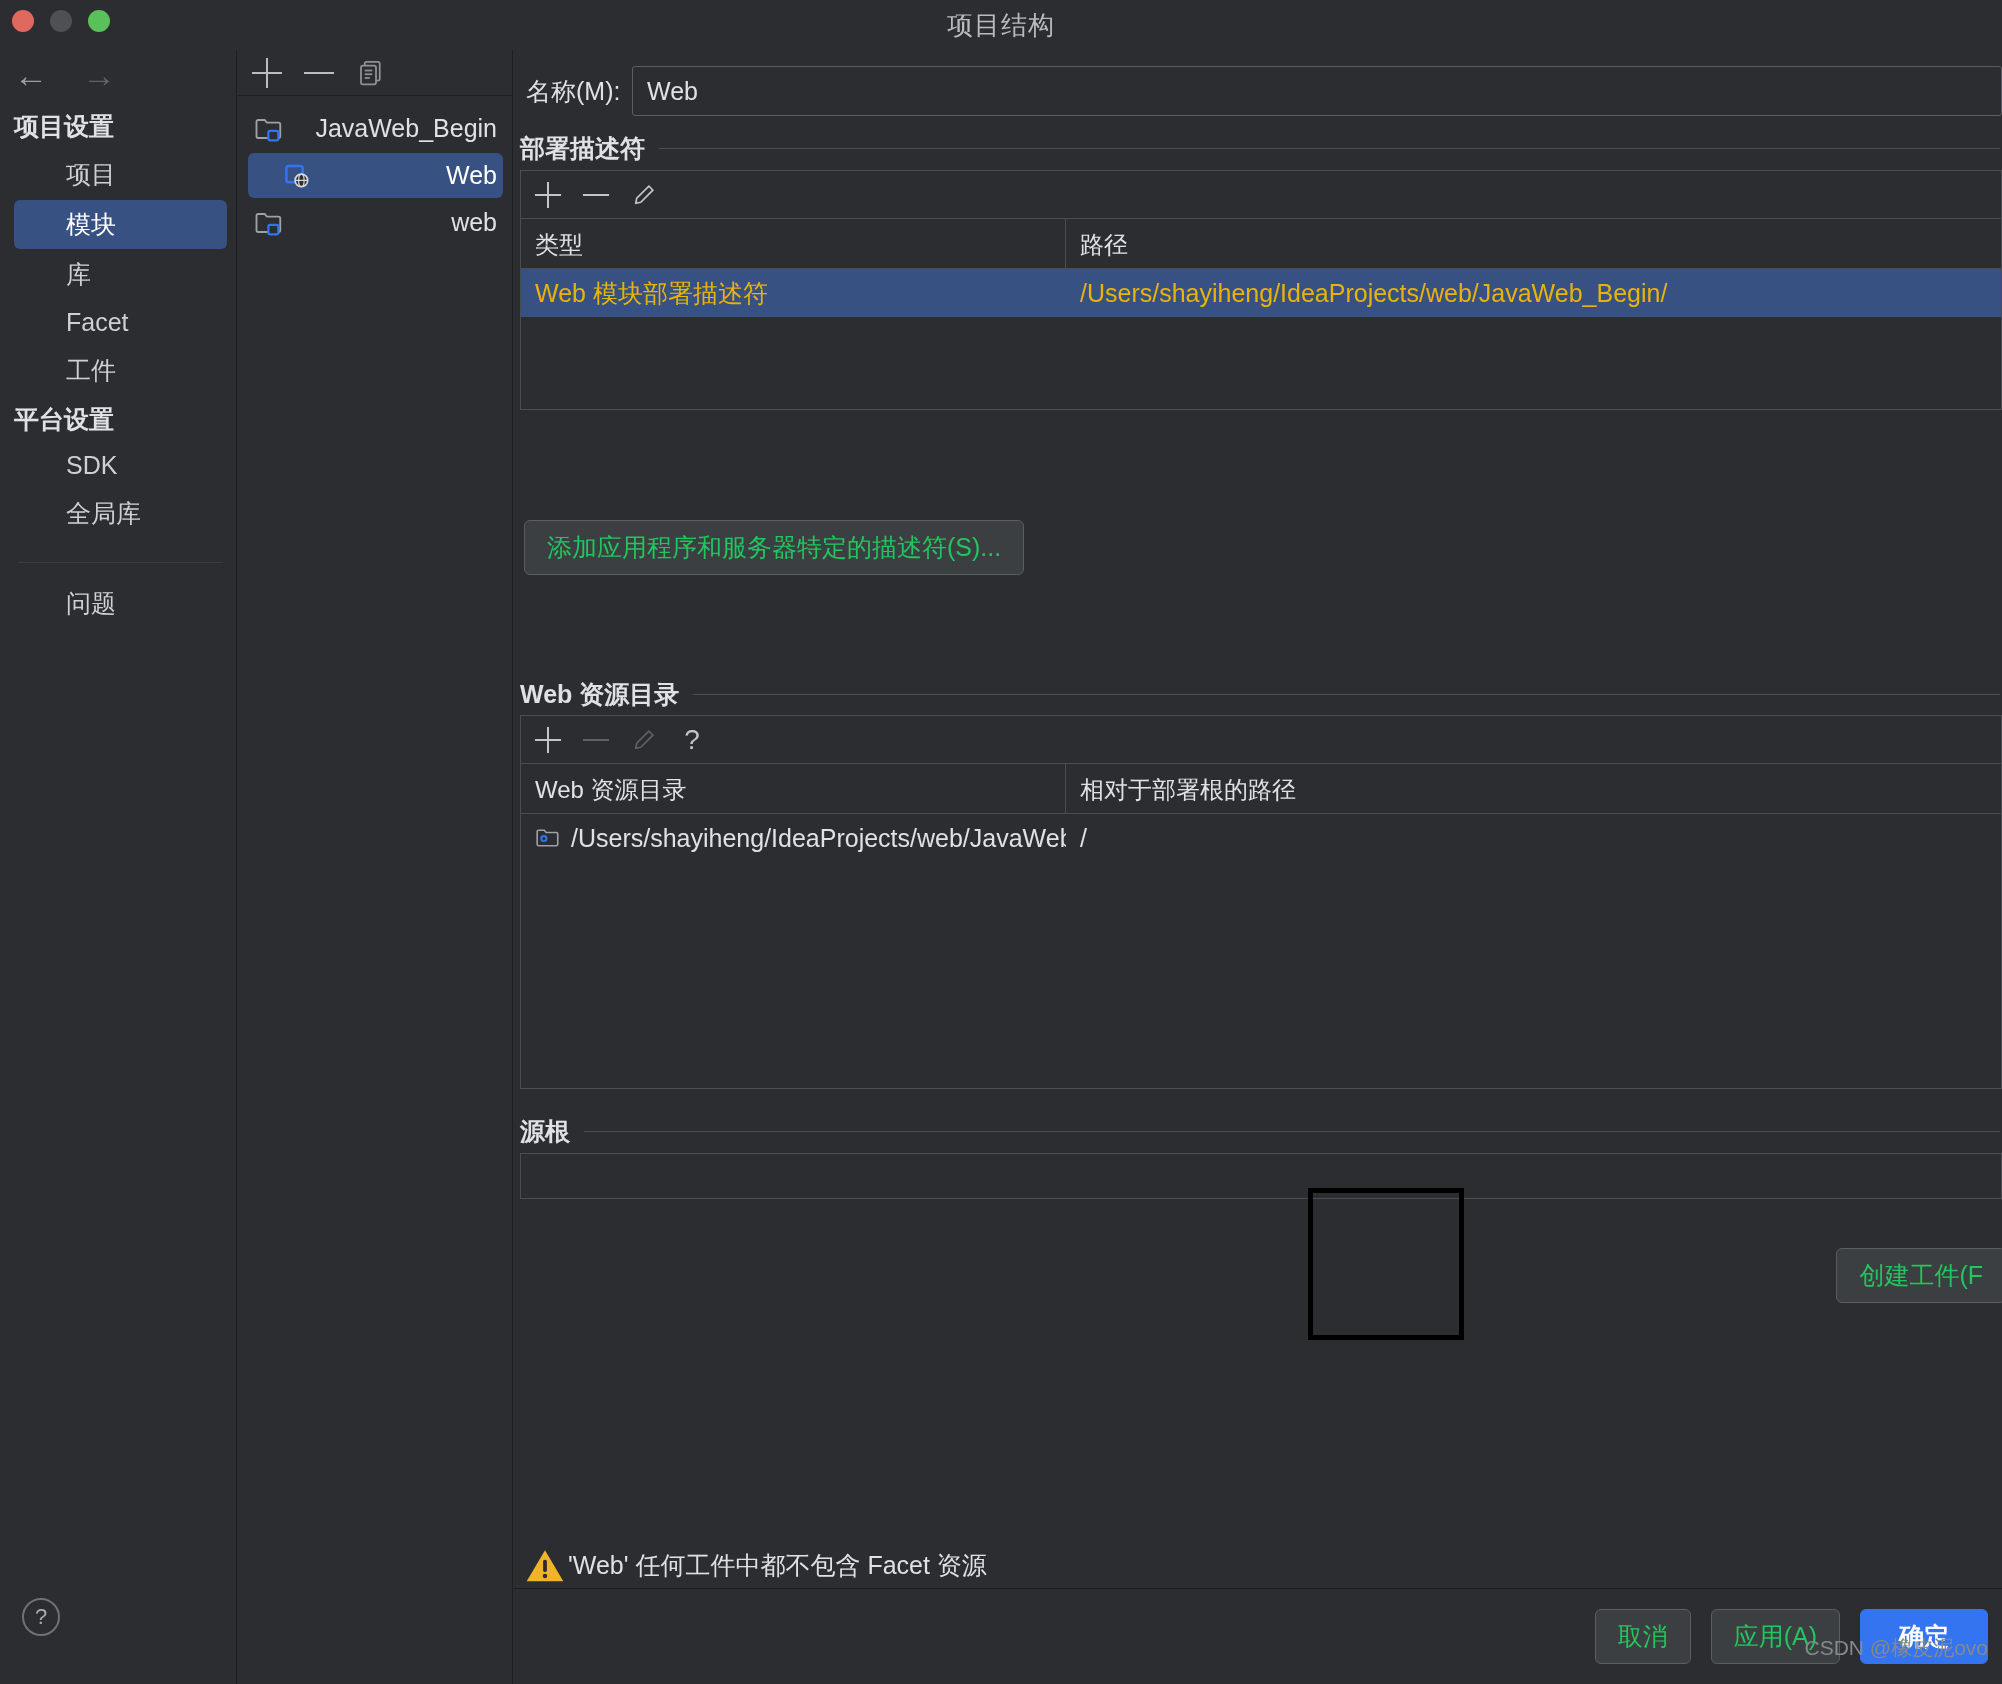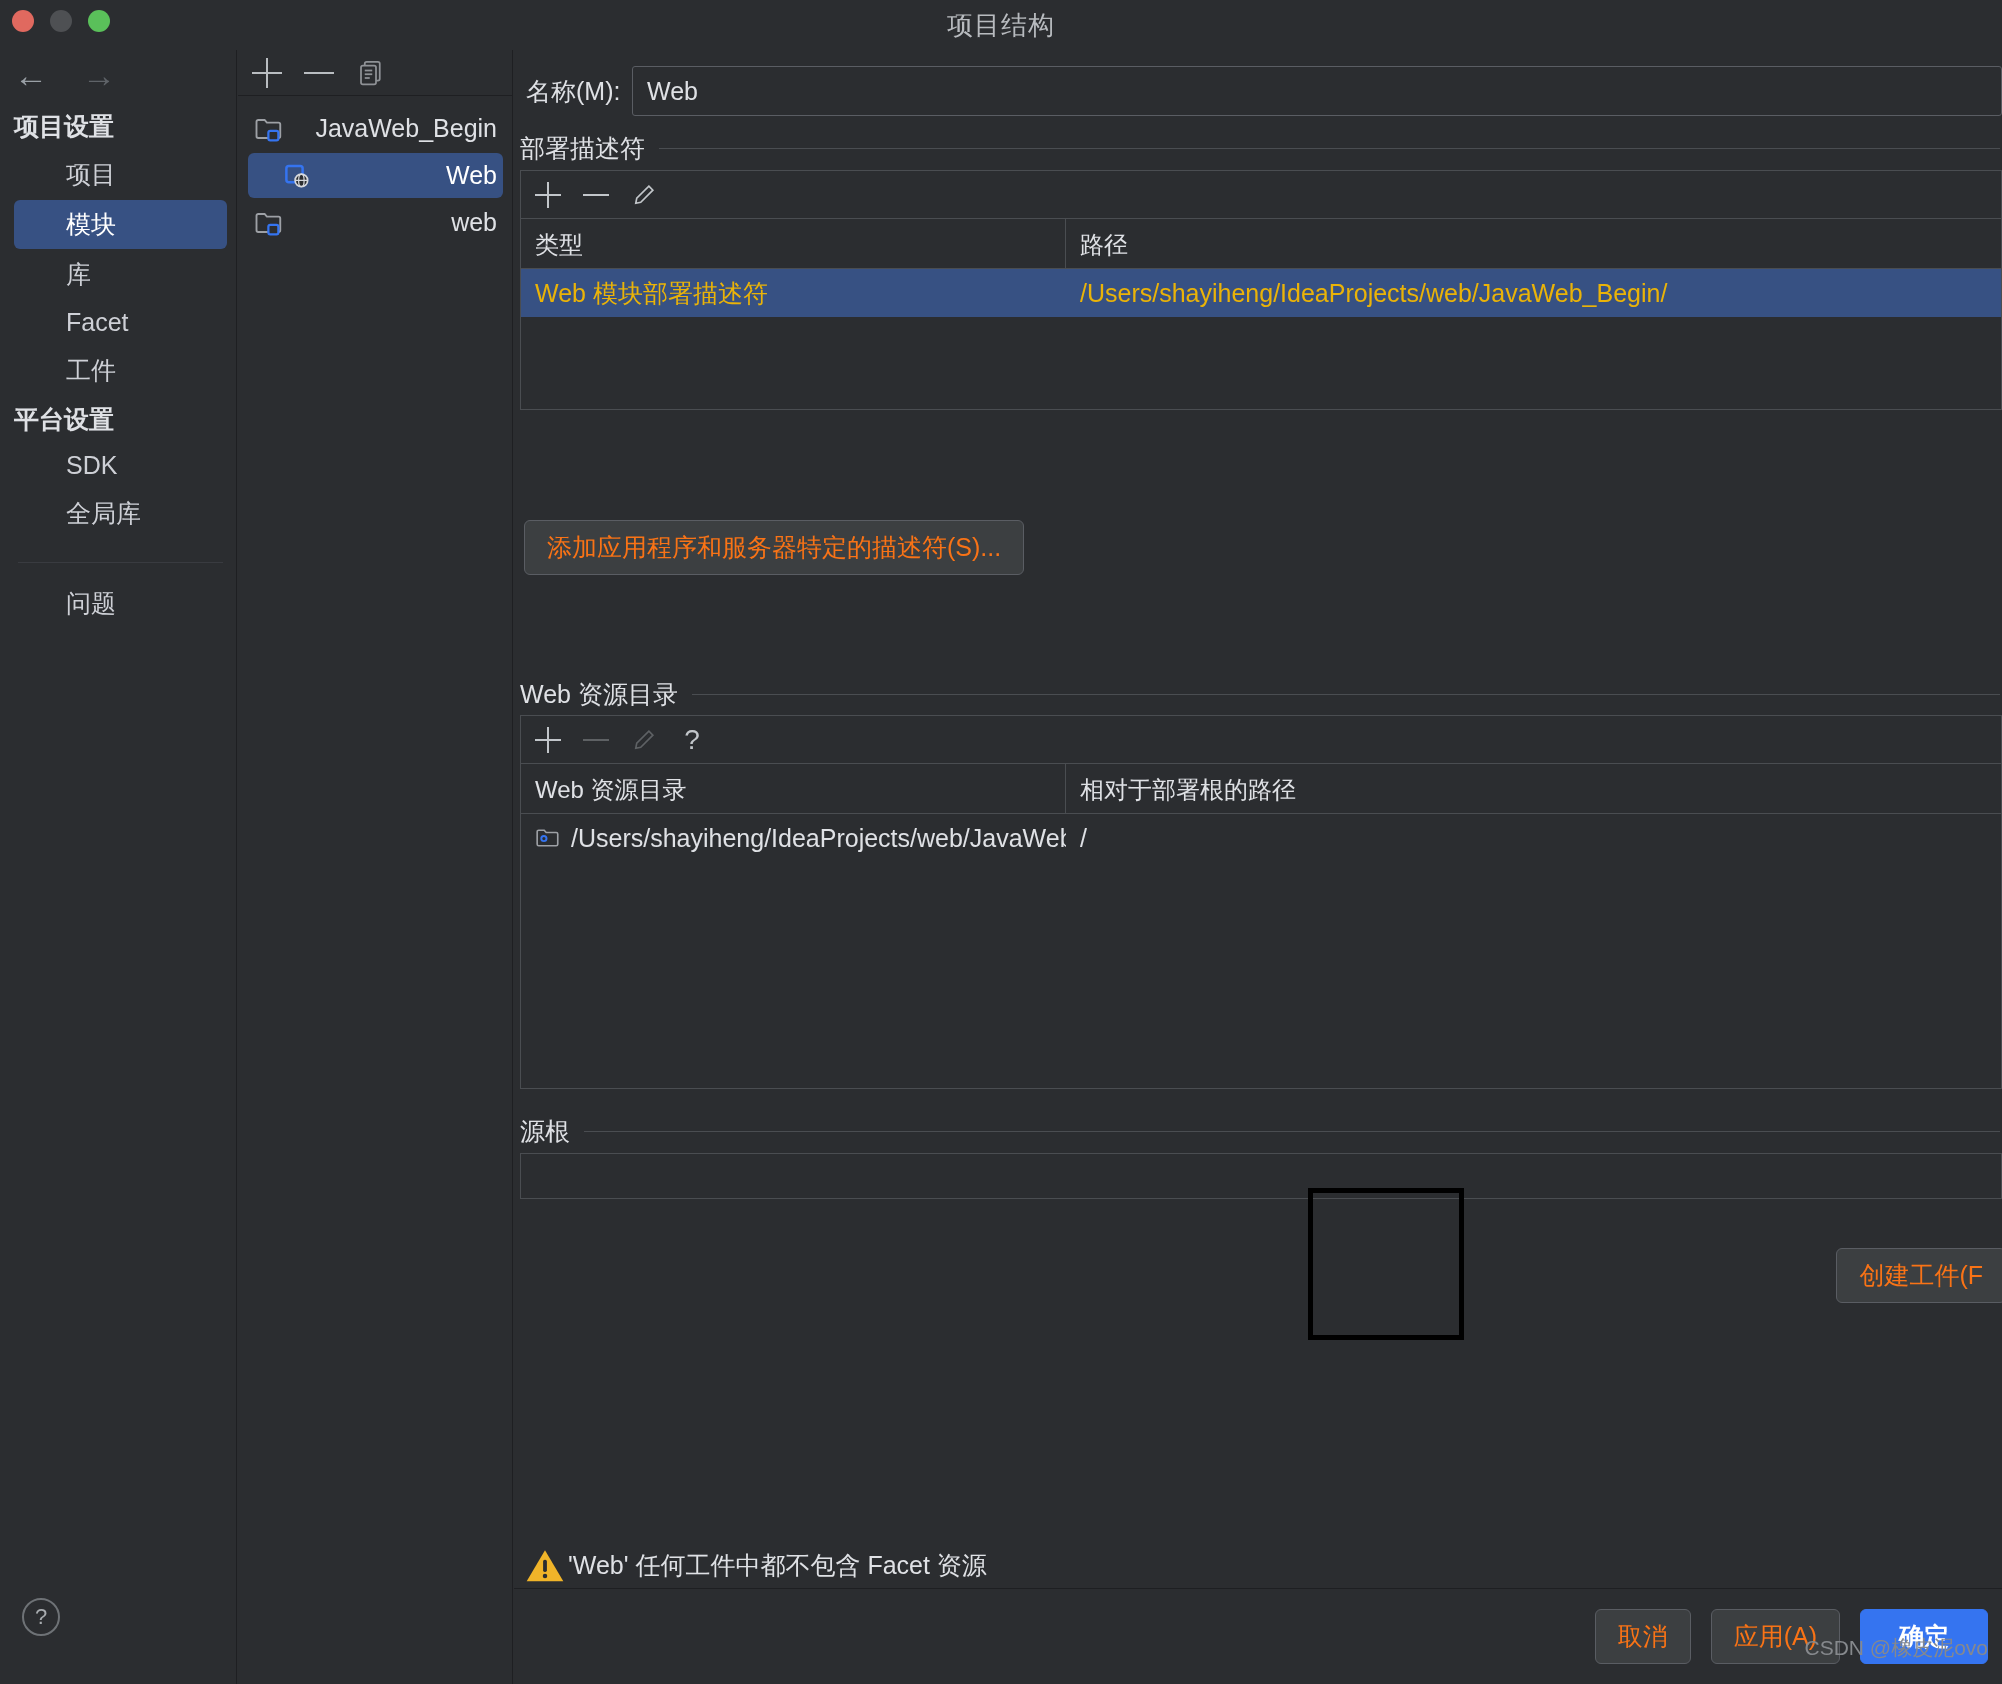--- a/index.html
+++ b/index.html
@@ -111,21 +111,21 @@
   .name-input {
     margin-left: 0; flex: 1; height: 50px;
     background: #2b2d30; border: 1px solid #5a5d63; border-radius: 3px;
     color: #dfe1e5; font-size: 25px; padding: 0 14px;
     font-family: "Liberation Sans", sans-serif;
     outline: none;
   }
 
   .section-title {
     position: absolute; font-size: 25px; color: #dfe1e5;
-    display: flex; align-items: center; gap: 14px; width: 1480px;
+    display: flex; align-items: center; gap: 14px; width: 1480px; font-weight: bold;
   }
   .section-title .rule { flex: 1; height: 1px; background: #4a4d51; }
 
   .panel {
     position: absolute; border: 1px solid #4a4d51; background: #2b2d30;
   }
   .panel-toolbar {
     height: 48px; display: flex; align-items: center; gap: 22px; padding-left: 14px;
     border-bottom: 1px solid #4a4d51;
   }
@@ -146,21 +146,21 @@
   .tbl-head .c1 { width: 545px; padding: 10px 0 0 14px; border-right: 1px solid #4a4d51; }
   .tbl-head .c2 { flex: 1; padding: 10px 16px 0 14px; }
   .tbl-row { display: flex; height: 48px; font-size: 25px; align-items: center; }
   .tbl-row.selected { background: #375183; color:#eab308; }
   .tbl-row .c1 { width: 545px; padding-left: 14px; overflow: hidden; white-space: nowrap; }
   .tbl-row .c2 { flex: 1; padding-left: 14px; overflow: hidden; white-space: nowrap; }
   .tbl-row .c1.withicon { display: flex; align-items: center; gap: 10px; }
 
   .btn {
     background: #3c3f41; border: 1px solid #5a5d63; border-radius: 6px;
-    color: #f97316; font-size: 25px; padding: 10px 22px;
+    color: #22c55e; font-size: 25px; padding: 10px 22px;
     font-family: "Liberation Sans", sans-serif;
   }
   .btn.primary { background: #3574f0; border-color: #3574f0; color:#fff; font-weight: bold; }
 
   .warn-row {
     position: absolute; left: 10px; bottom: 100px; display: flex; align-items: center; gap: 2px;
     font-size: 25px; color: #dfe1e5;
   }
   .warn-ico { width: 42px; height: 38px; }
 

